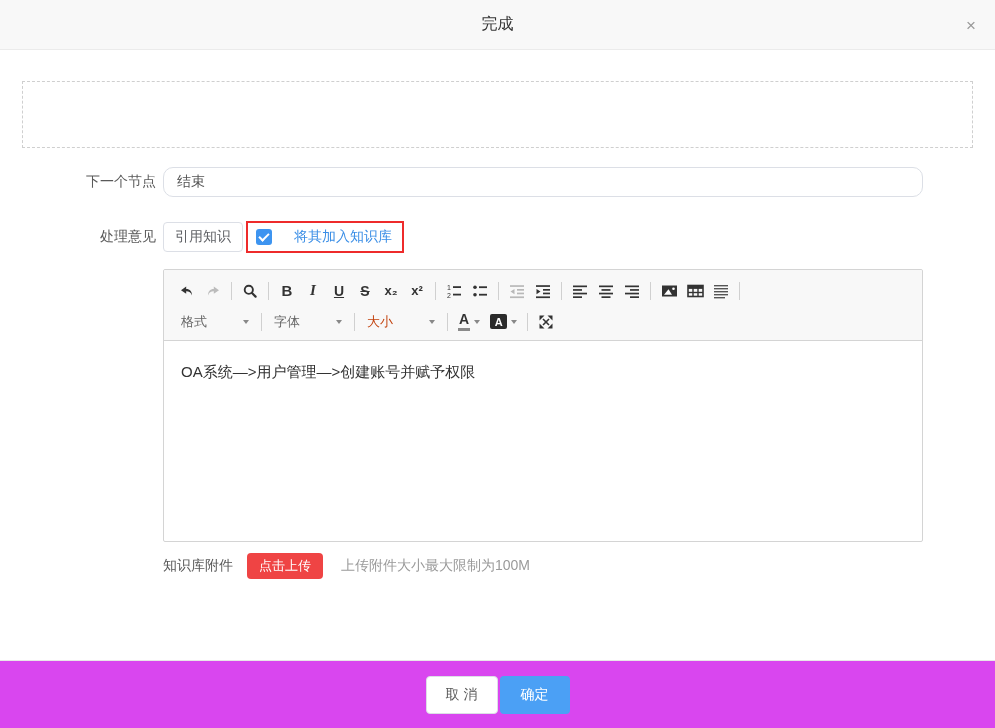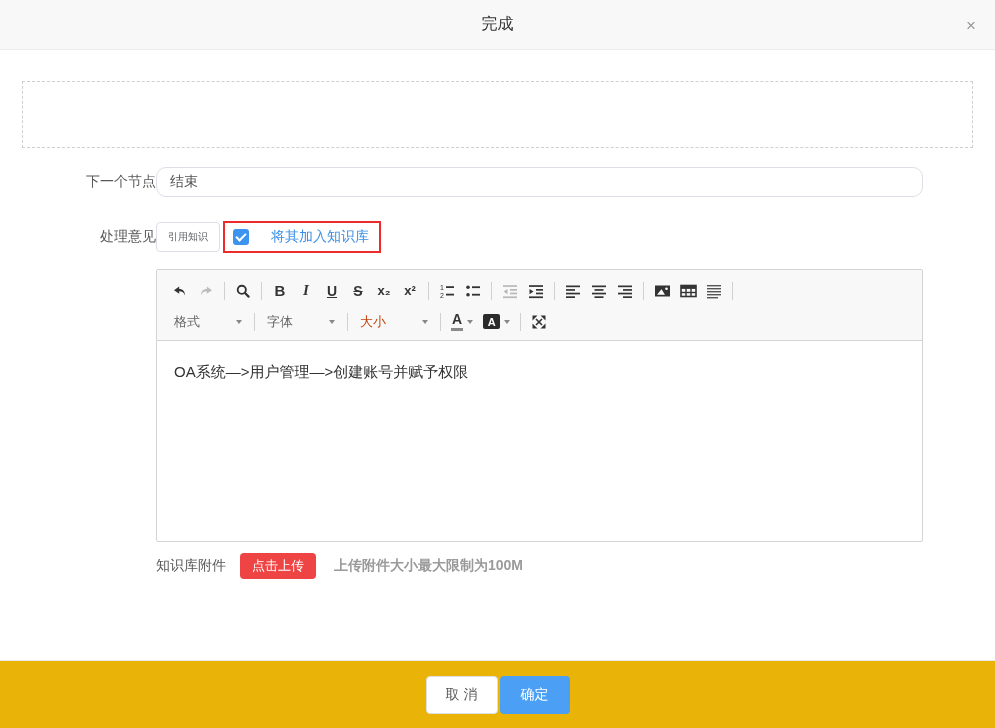--- a/index.html
+++ b/index.html
@@ -27,35 +27,35 @@
   
   .dashed-area {
     margin: 31px 22px 0 22px;
     height: 67px;
     border: 1px dashed #cfcfcf;
   }
   
   .row { display: flex; align-items: center; margin-right: 72px; }
   .row-label {
     width: 156px; min-width: 156px; text-align: right;
-    font-size: 14px; color: #595959; margin-right: 0;
+    font-size: 14px; color: #595959; margin-right: 7px;
   }
   .row-next { margin-top: 19px; }
   .text-input {
     flex: 1; height: 30px;
     border: 1px solid #dcdfe6; border-radius: 10px;
     padding: 2px 13px; font-size: 14px; color: #555;
     outline: none; background: #fff;
     font-family: Liberation Mono, monospace;
   }
   .row-opinion { margin-top: 24px; }
   .ref-btn {
     height: 30px; padding: 0 11px;
     background: #fff; border: 1px solid #dcdfe6; border-radius: 4px;
-    font-size: 10px; color: #606266; cursor: pointer; font-family: inherit;
+    font-size: 14px; color: #606266; cursor: pointer; font-family: inherit;
   }
   .red-box {
     margin-left: 3px;
     border: 2px solid #ee2b2b;
     display: flex; align-items: center;
     padding: 5px 10px 5px 8px;
   }
   .checkbox {
     width: 16px; height: 16px; background: #3d94f0; border-radius: 3px;
     position: relative; cursor: pointer; flex: none;
@@ -119,25 +119,25 @@
     cursor: text; line-height: 1.5;
   }
   
   .row-attachment { margin-top: 11px; }
   .attach-label { font-size: 14px; color: #595959; }
   .upload-btn {
     margin-left: 14px; height: 26px; padding: 0 12px;
     background: #ef4444; color: #fff; border: none; border-radius: 4px;
     font-size: 13px; cursor: pointer; font-family: inherit;
   }
-  .hint { margin-left: 18px; font-size: 14px; color: #9a9a9a; font-weight: bold; }
+  .hint { margin-left: 18px; font-size: 14px; color: #9a9a9a; }
   
   .footer {
     position: absolute; left: 0; right: 0; bottom: 0; height: 68px;
-    background: #eab308; border-top: 1px solid #e8e8e8;
+    background: #d946ef; border-top: 1px solid #e8e8e8;
     display: flex; align-items: center; justify-content: center; gap: 2px;
   }
   .btn-cancel {
     width: 72px; height: 38px; background: #fff;
     border: 1px solid #dcdfe6; border-radius: 4px;
     font-size: 14px; color: #595959; cursor: pointer; font-family: inherit;
   }
   .btn-confirm {
     width: 70px; height: 38px; background: #4ba0f5;
     border: none; border-radius: 4px;

